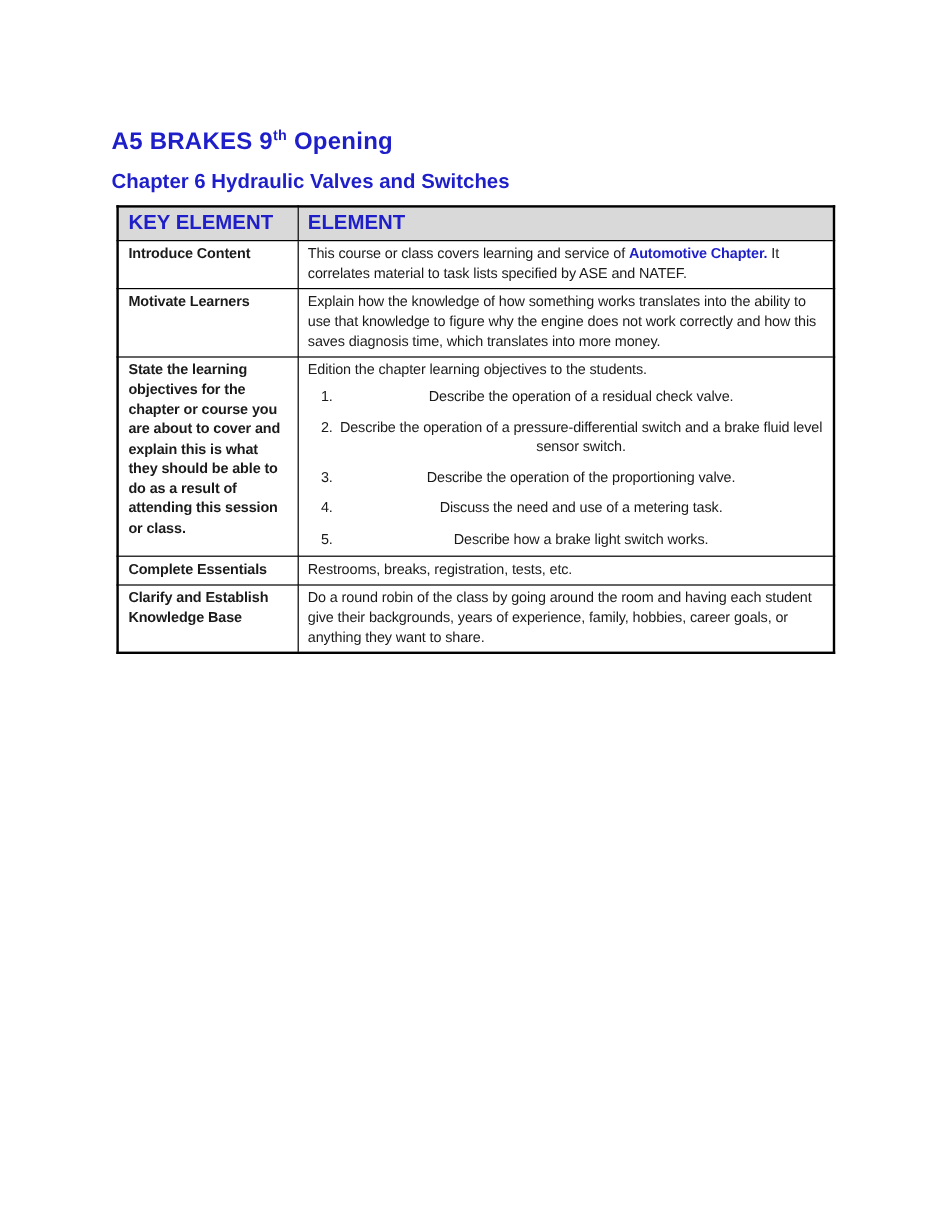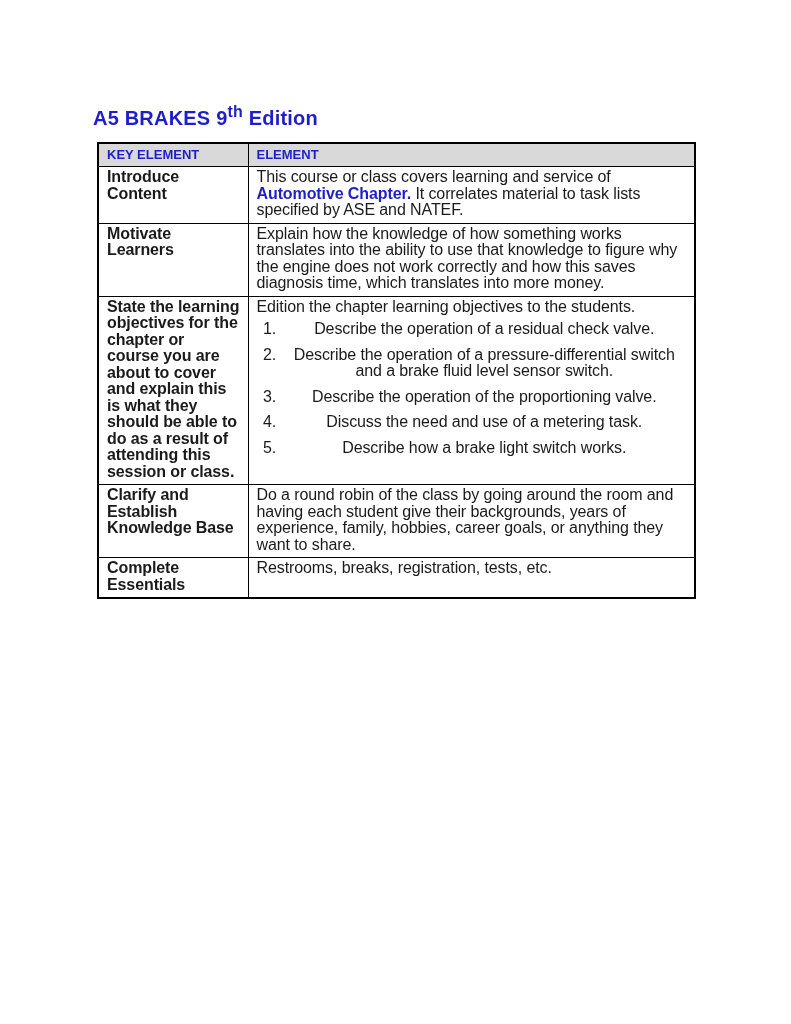--- a/index.html
+++ b/index.html
@@ -26,21 +26,21 @@
     width: 605px;
   }
   .doc-title {
     margin: 0 0 12px 0;
     font-size: 20px;
     font-weight: bold;
     color: var(--heading-blue);
     letter-spacing: 0.2px;
   }
   .doc-title sup {
-    font-size: 16px;
+    font-size: 12px;
     vertical-align: super;
     line-height: 0;
   }
   .chapter-title {
     margin: 0 0 9px 0;
     font-size: 17px;
     font-weight: bold;
     color: var(--heading-blue);
   }
   .section-title {
@@ -65,27 +65,27 @@
   table.kt col.c2 { width: 447px; }
   table.kt th, table.kt td {
     border: 1.5px solid var(--border-color);
     vertical-align: top;
     text-align: left;
     padding: 2px 8px 4px 8px;
   }
   table.kt th {
     background: var(--header-bg);
     color: var(--heading-blue);
-    font-size: 13px;
+    font-size: 17px;
     font-weight: bold;
     height: 22px;
     padding-top: 3px;
   }
   table.kt td {
-    font-size: 16px;
+    font-size: 12px;
     line-height: 16.5px;
     letter-spacing: -0.1px;
   }
   td.key-cell { font-weight: bold; }
   .blue-bold { color: var(--heading-blue); font-weight: bold; }
   .italic { font-style: italic; }
   .objectives-intro { margin: 0 0 3px 0; }
   ol.objectives {
     margin: 6px 0 2px 0;
     padding-left: 24px;
@@ -97,22 +97,23 @@
     padding-left: 2px;
   }
   ol.objectives li:last-child { margin-bottom: 0; }
 </style>
 </head>
 <body>
 
 <div class="page">
   <div class="content">
 
-    <h1 class="doc-title"><span>A5 BRAKES 9</span><sup>th</sup><span> Edition</span></h1>
+    <h1 class="doc-title"><span>A5 BRAKES 9</span><sup>th</sup><span> Opening</span></h1>
 
+    <h2 class="chapter-title">Chapter 6 Hydraulic Valves and Switches</h2>
 
 
     <table class="kt">
       <colgroup>
           <col class="c1">
           <col class="c2">
         </colgroup>
       <thead>
         <tr>
           <th>KEY ELEMENT</th>
@@ -135,24 +136,24 @@
             <ol class="objectives">
               <li>Describe the operation of a residual check valve.</li>
               <li>Describe the operation of a pressure-differential switch and a brake fluid level sensor switch.</li>
               <li>Describe the operation of the proportioning valve.</li>
               <li>Discuss the need and use of a metering task.</li>
               <li>Describe how a brake light switch works.</li>
             </ol>
           </td>
         </tr>
         <tr>
+          <td class="key-cell">Complete Essentials</td>
+          <td><span>Restrooms, breaks, registration, tests, etc.</span></td>
+        </tr>
+        <tr>
           <td class="key-cell">Clarify and Establish Knowledge Base</td>
           <td><span>Do a round robin of the class by going around the room and having each student give their backgrounds, years of experience, family, hobbies, career goals, or anything they want to share.</span></td>
-        </tr>
-        <tr>
-          <td class="key-cell">Complete Essentials</td>
-          <td><span>Restrooms, breaks, registration, tests, etc.</span></td>
         </tr>
       </tbody>
     </table>
 
   </div>
 </div>
 
 </body></html>

